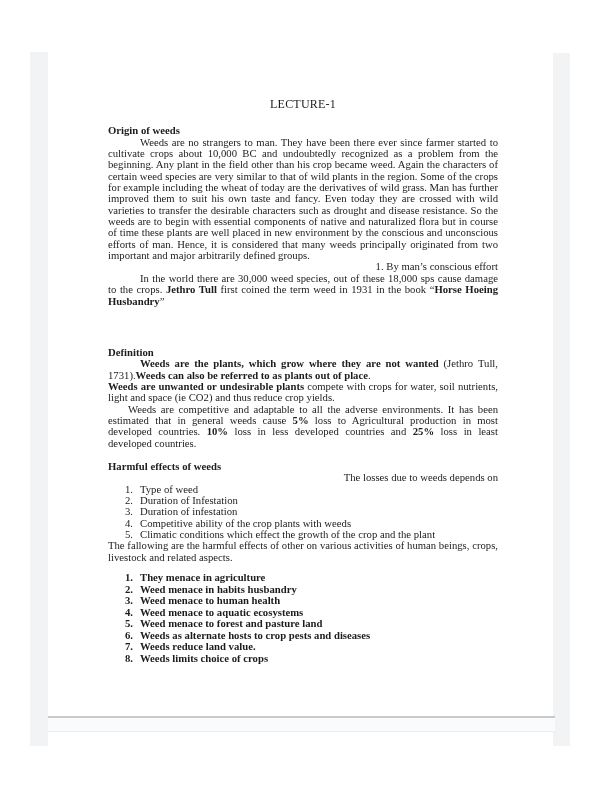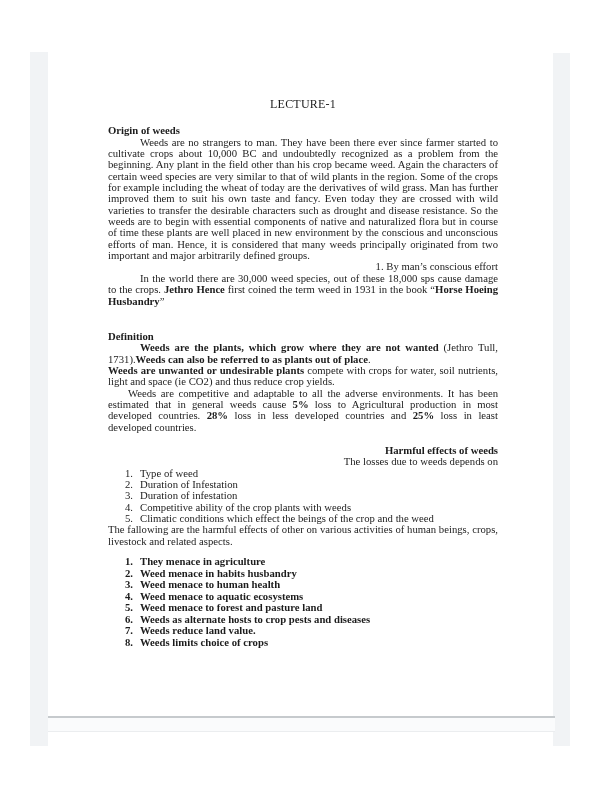--- a/index.html
+++ b/index.html
@@ -10,22 +10,22 @@
   .edge-left{position:absolute;left:30px;top:52px;width:18px;height:694px;background:#f1f3f5;}
   .edge-right{position:absolute;left:553px;top:53px;width:17px;height:693px;background:#f1f3f5;}
   .bottom-line{position:absolute;left:48px;top:716px;width:507px;height:2px;background:#c6cacd;}
   .bottom-band{position:absolute;left:48px;top:718px;width:507px;height:13px;background:#fafbfc;border-bottom:1px solid #ebedef;}
   .content{
     position:absolute;left:108px;top:99px;width:390px;
     font-size:10.7px;line-height:11.35px;
   }
   .title{text-align:center;font-size:12px;margin:0 0 15px 0;letter-spacing:0.2px;}
   .h{font-weight:bold;margin:0;}
-  .mt-lg{margin-top:24px;}
-  .mt-md{margin-top:12px;text-align:right;}
+  .mt-lg{margin-top:40px;}
+  .mt-md{margin-top:12px;}
   .mt-sm{margin-top:11px;}
   p.para{margin:0;text-align:justify;}
   .indent{text-indent:32px;}
   .indent-sm{text-indent:20px;}
   .line{margin:0;text-align:right;}
   .num-list{margin:0;}
   .num-list .li{display:flex;padding-left:17px;}
   .num-list .num{flex:none;width:15px;}
   .num-list .txt{flex:1;}
   .bold-list{font-weight:bold;margin-top:9px;line-height:11.5px;}
@@ -39,26 +39,26 @@
   <div class="edge-right"></div>
   <div class="bottom-line"></div>
   <div class="bottom-band"></div>
 
   <div class="content">
     <div class="title">LECTURE-1</div>
 
     <div class="h">Origin of weeds</div>
     <p class="para indent"><span>Weeds are no strangers to man. They have been there ever since farmer started to cultivate crops about 10,000 BC and undoubtedly recognized as a problem from the beginning. Any plant in the field other than his crop became weed. Again the characters of certain weed species are very similar to that of wild plants in the region. Some of the crops for example including the wheat of today are the derivatives of wild grass. Man has further improved them to suit his own taste and fancy. Even today they are crossed with wild varieties to transfer the desirable characters such as drought and disease resistance. So the weeds are to begin with essential components of native and naturalized flora but in course of time these plants are well placed in new environment by the conscious and unconscious efforts of man. Hence, it is considered that many weeds principally originated from two important and major arbitrarily defined groups.</span></p>
     <div class="line">1. By man’s conscious effort</div>
-    <p class="para indent"><span>In the world there are 30,000 weed species, out of these 18,000 sps cause damage to the crops. </span><b>Jethro Hence</b><span> first coined the term weed in 1931 in the book “</span><b>Horse Hoeing Husbandry</b><span>”</span></p>
+    <p class="para indent"><span>In the world there are 30,000 weed species, out of these 18,000 sps cause damage to the crops. </span><b>Jethro Tull</b><span> first coined the term weed in 1931 in the book “</span><b>Horse Hoeing Husbandry</b><span>”</span></p>
 
     <div class="h mt-lg">Definition</div>
     <p class="para indent"><b>Weeds are the plants, which grow where they are not wanted</b><span> (Jethro Tull, 1731).</span><b>Weeds can also be referred to as plants out of place</b><span>.</span></p>
     <p class="para"><b>Weeds are unwanted or undesirable plants</b><span> compete with crops for water, soil nutrients, light and space (ie CO2) and thus reduce crop yields.</span></p>
-    <p class="para indent-sm"><span>Weeds are competitive and adaptable to all the adverse environments. It has been estimated that in general weeds cause </span><b>5%</b><span> loss to Agricultural production in most developed countries. </span><b>28%</b><span> loss in less developed countries and </span><b>25%</b><span> loss in least developed countries.</span></p>
+    <p class="para indent-sm"><span>Weeds are competitive and adaptable to all the adverse environments. It has been estimated that in general weeds cause </span><b>5%</b><span> loss to Agricultural production in most developed countries. </span><b>10%</b><span> loss in less developed countries and </span><b>25%</b><span> loss in least developed countries.</span></p>
 
     <div class="h mt-md">Harmful effects of weeds</div>
     <div class="line">The losses due to weeds depends on</div>
     <div class="num-list">
         <div class="li">
           <span class="num">1.</span>
           <span class="txt">Type of weed</span>
         </div>
         <div class="li">
           <span class="num">2.</span>
@@ -67,21 +67,21 @@
         <div class="li">
           <span class="num">3.</span>
           <span class="txt">Duration of infestation</span>
         </div>
         <div class="li">
           <span class="num">4.</span>
           <span class="txt">Competitive ability of the crop plants with weeds</span>
         </div>
         <div class="li">
           <span class="num">5.</span>
-          <span class="txt">Climatic conditions which effect the beings of the crop and the weed</span>
+          <span class="txt">Climatic conditions which effect the growth of the crop and the plant</span>
         </div>
       </div>
 
     <p class="para mt-sm"><span>The fallowing are the harmful effects of other on various activities of human beings, crops, livestock and related aspects.</span></p>
 
     <div class="num-list bold-list">
         <div class="li">
           <span class="num">1.</span>
           <span class="txt">They menace in agriculture</span>
         </div>

